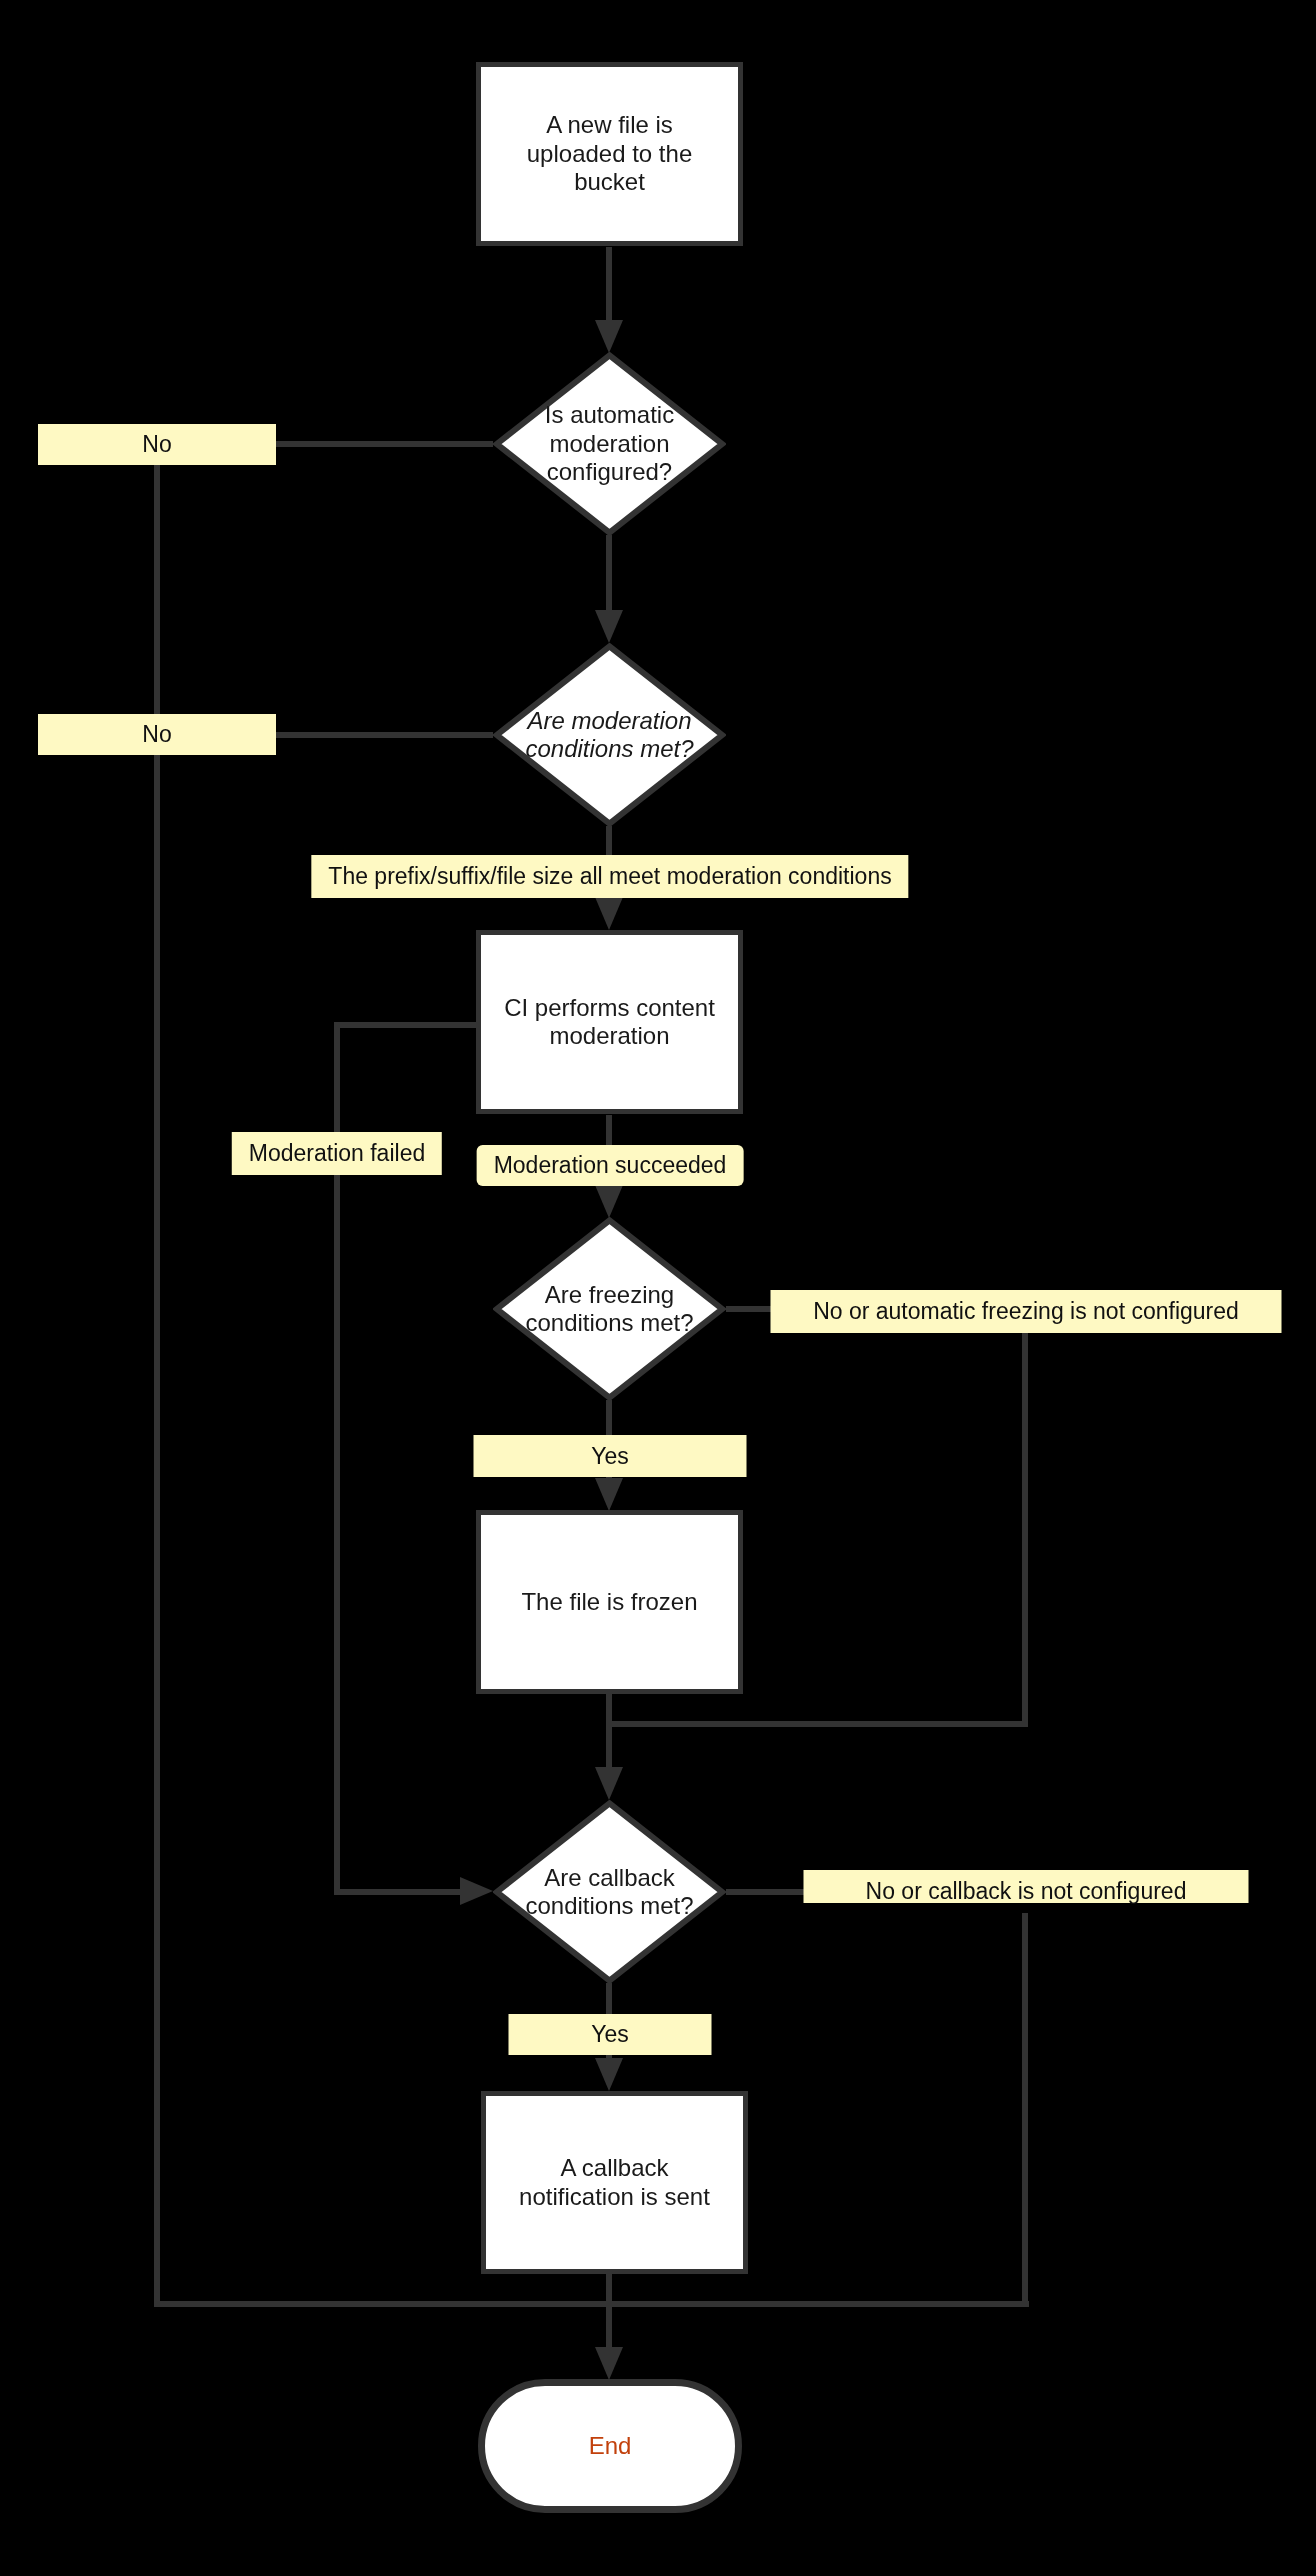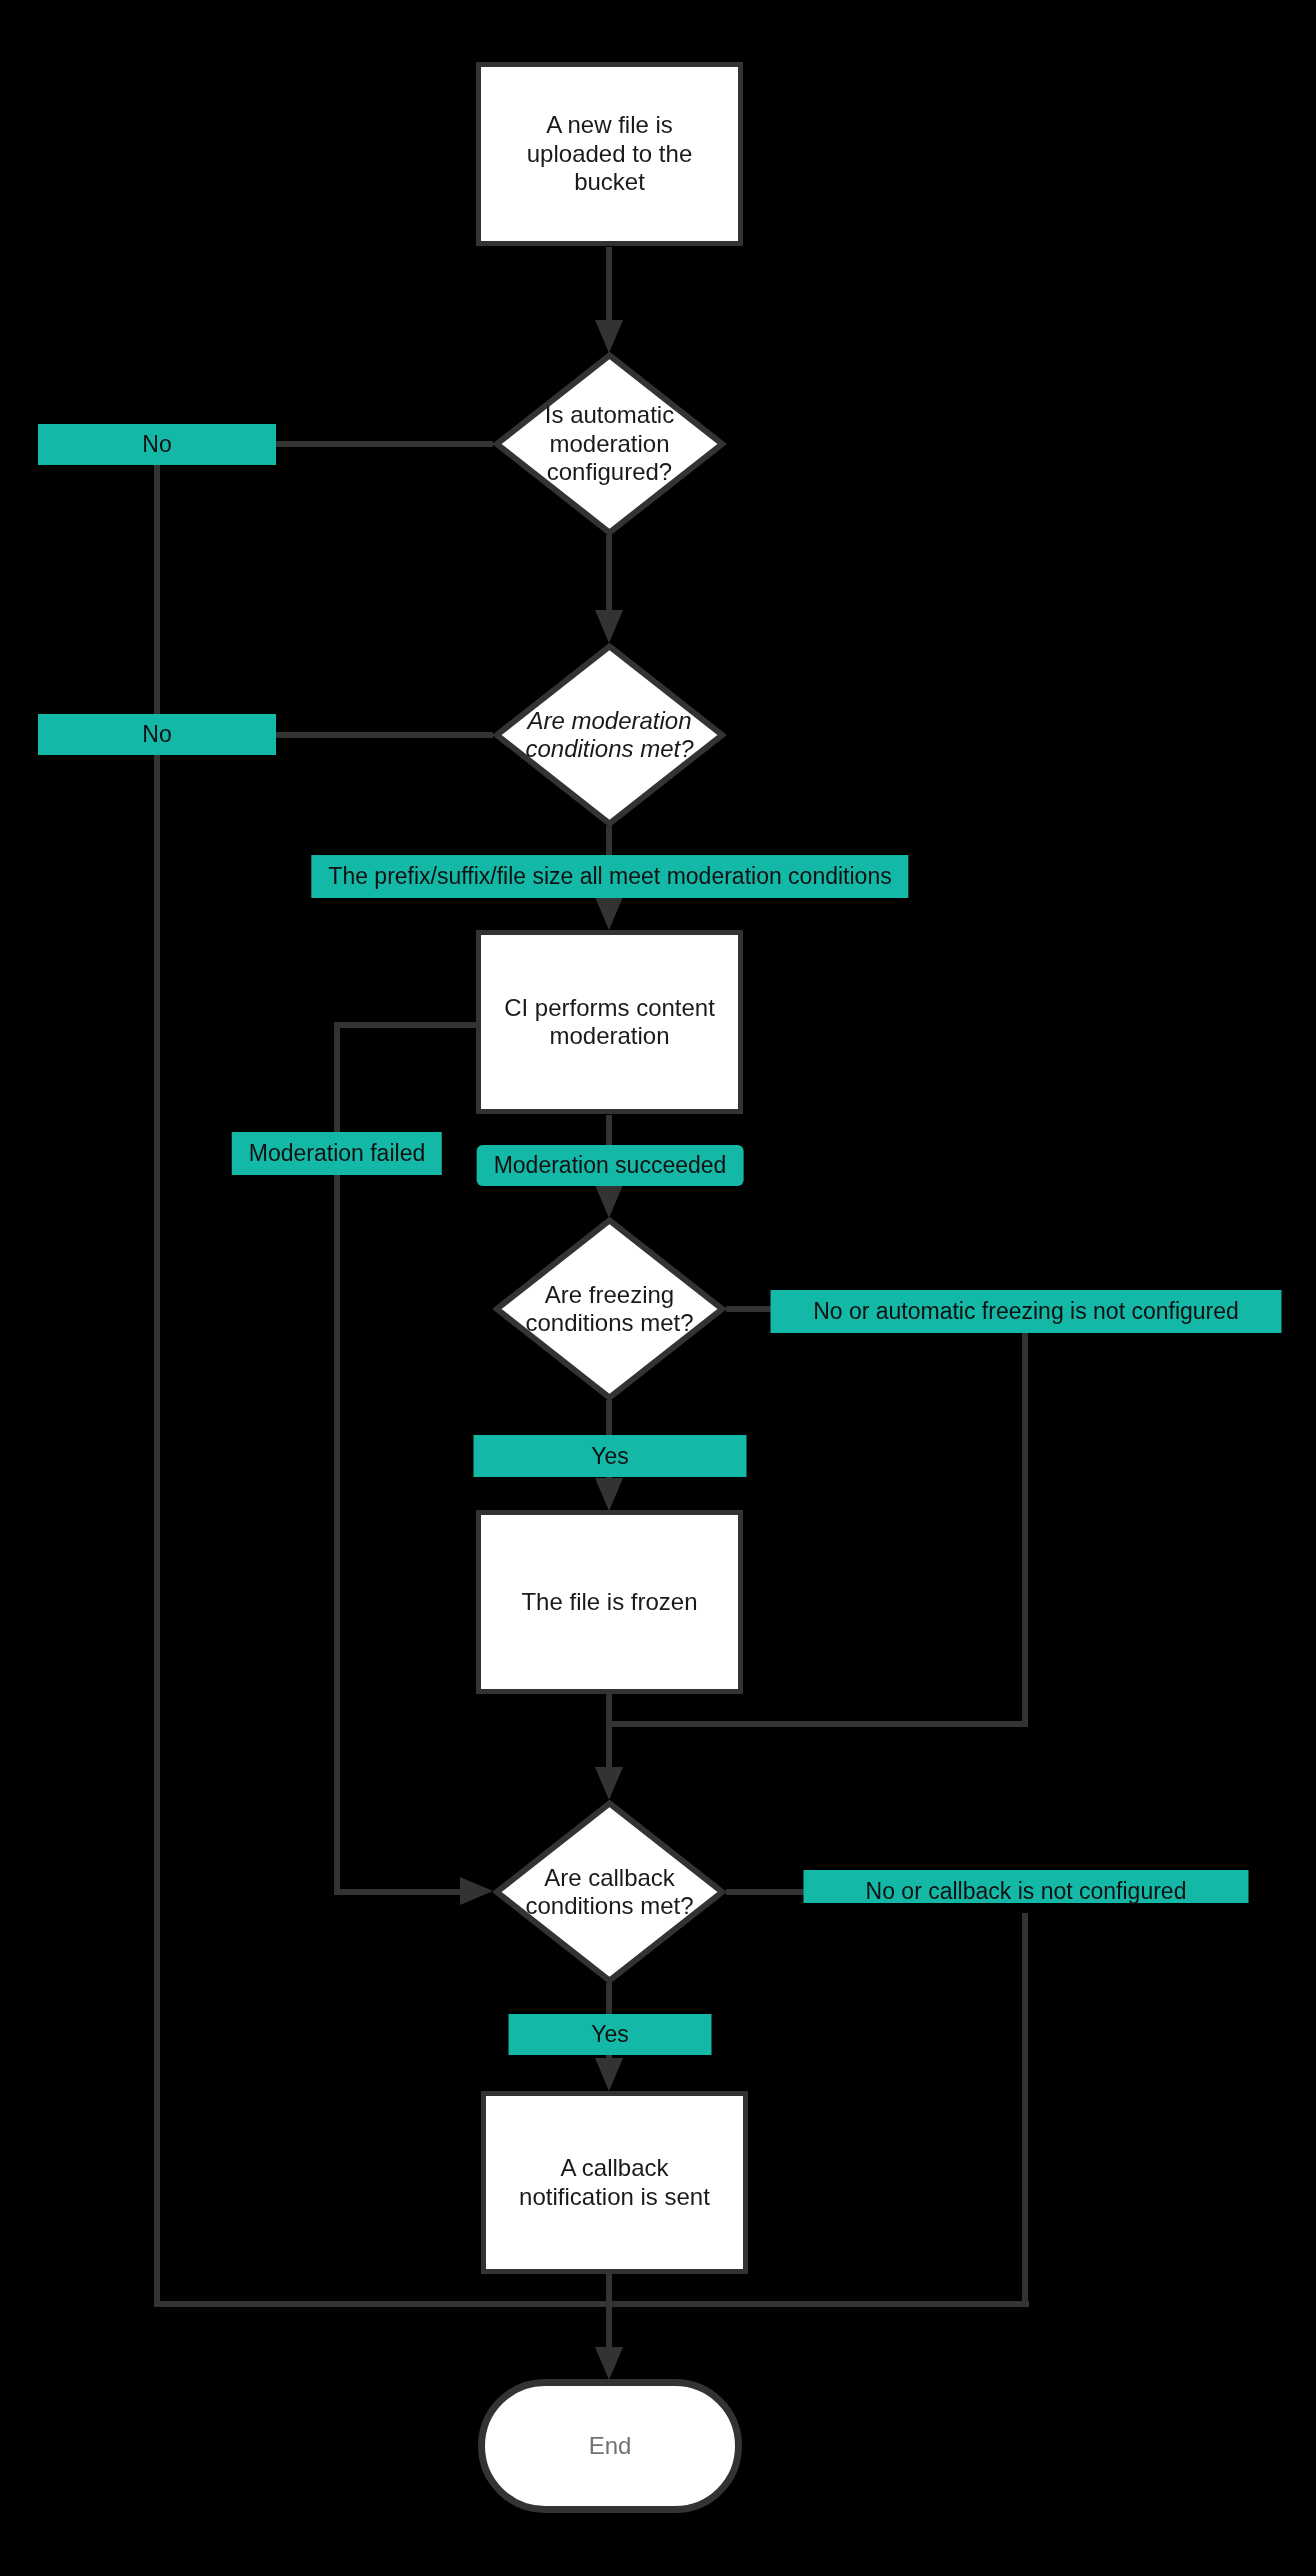--- a/index.html
+++ b/index.html
@@ -77,28 +77,28 @@
   .terminator {
     position: absolute;
     background: #ffffff;
     border: 7px solid #333333;
     border-radius: 69px;
     box-sizing: border-box;
     display: flex;
     align-items: center;
     justify-content: center;
     font-size: 24px;
-    color: #737373;
+    color: #c2410c;
     z-index: 3;
   }
   
   .elabel {
     position: absolute;
     transform: translateX(-50%);
-    background: #14b8a6;
+    background: #fef9c3;
     color: #111111;
     font-size: 23px;
     text-align: center;
     white-space: nowrap;
     z-index: 4;
     padding: 0 17px;
     box-sizing: border-box;
   }
 </style>
 </head>

